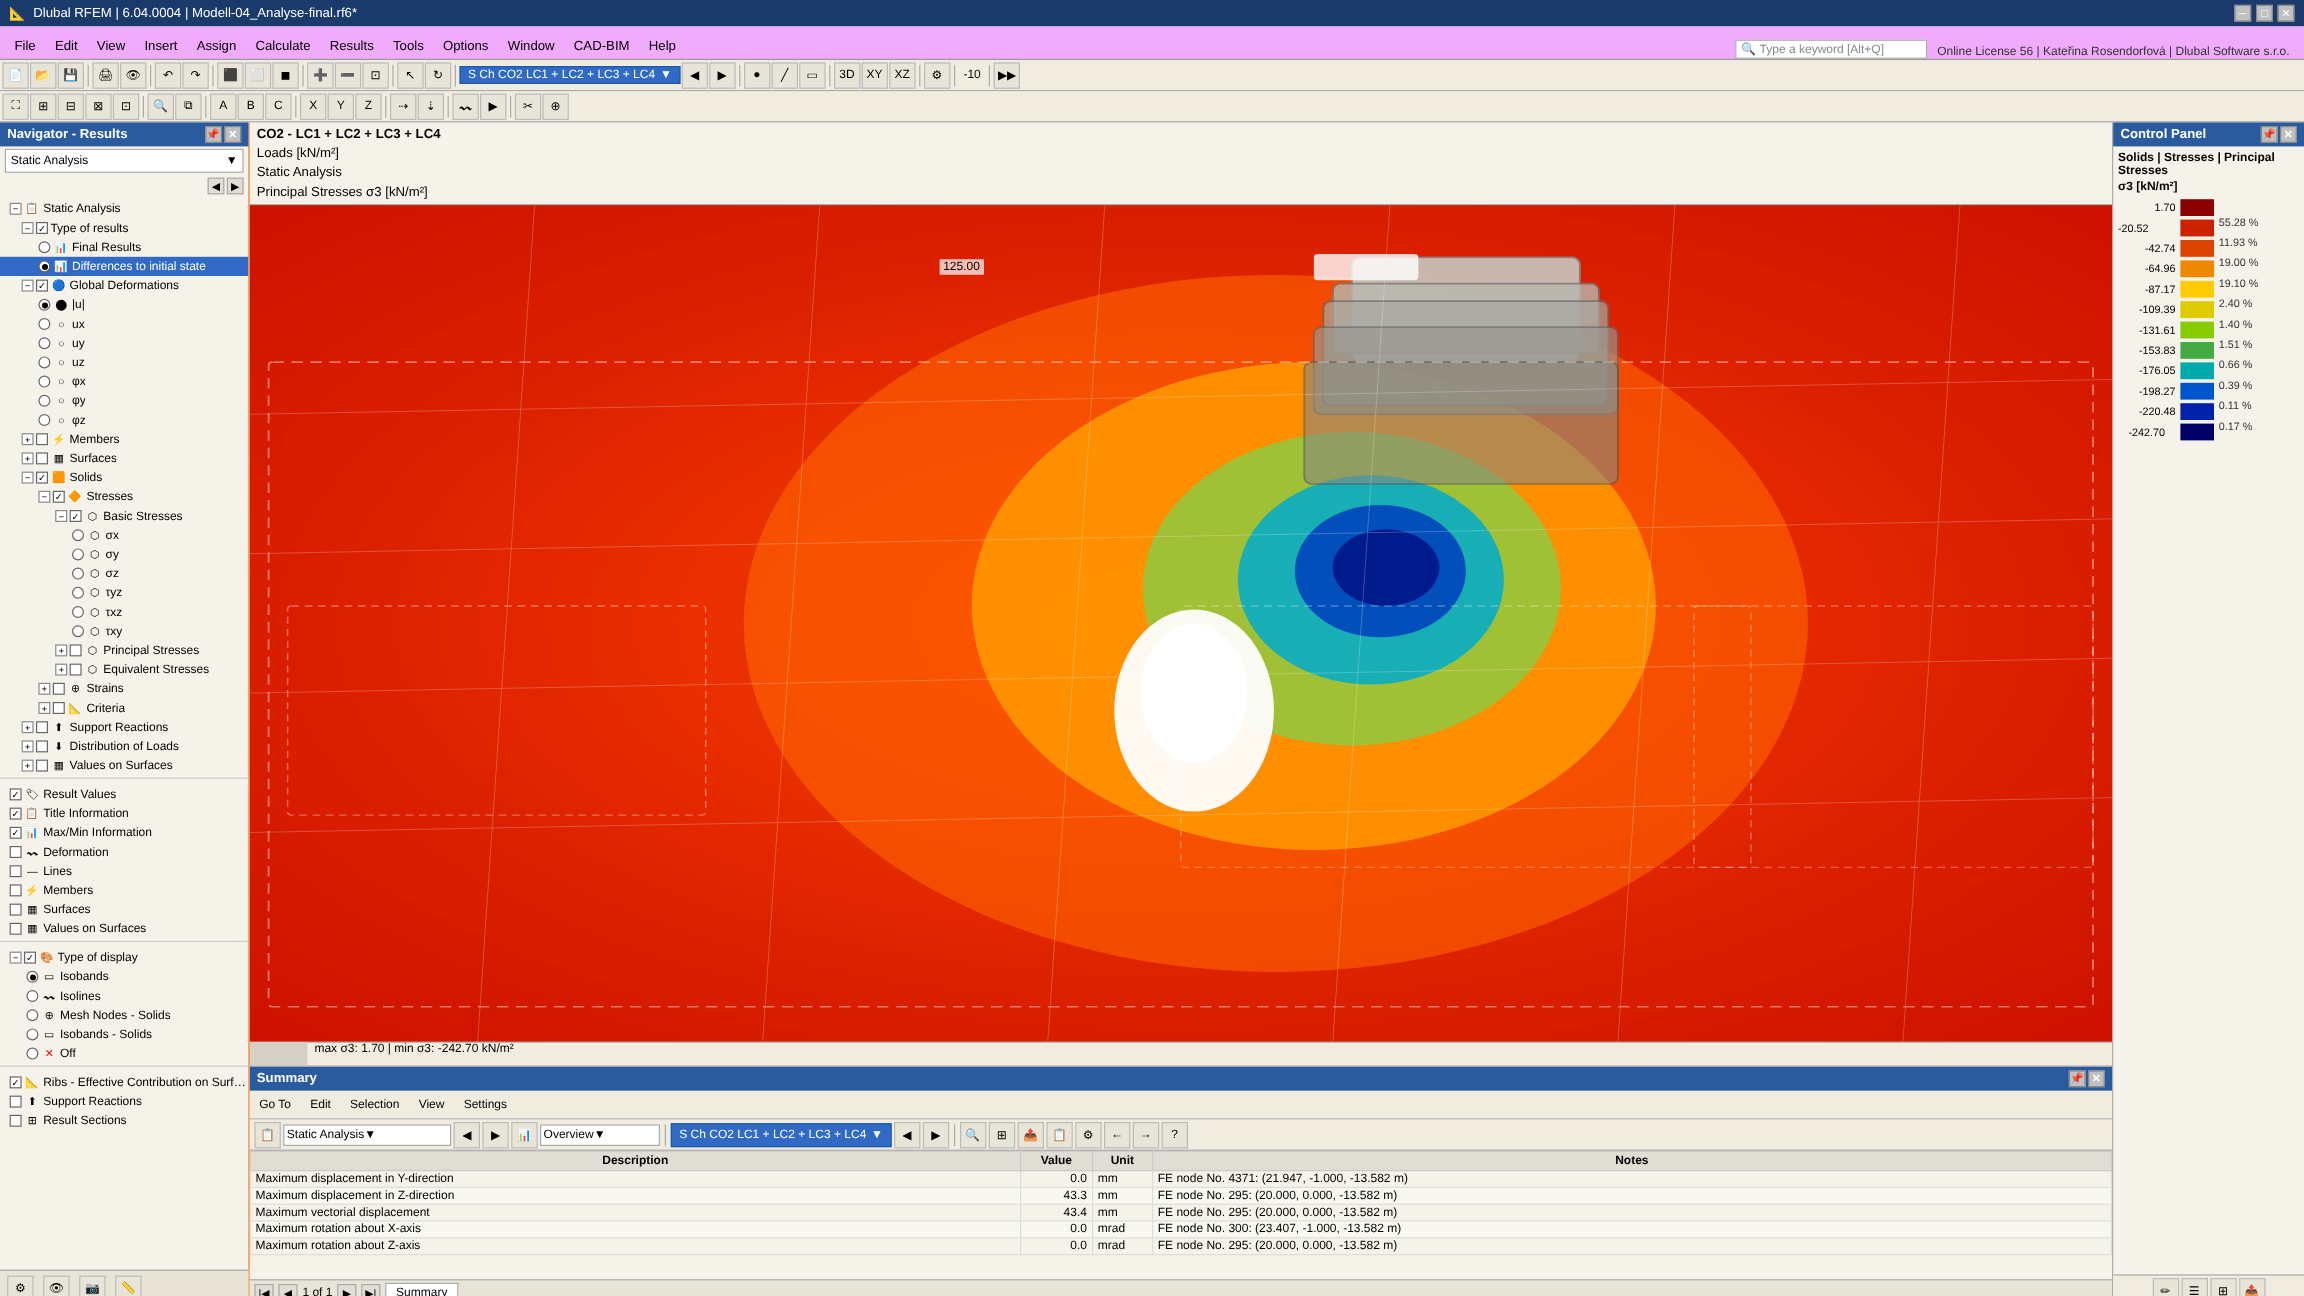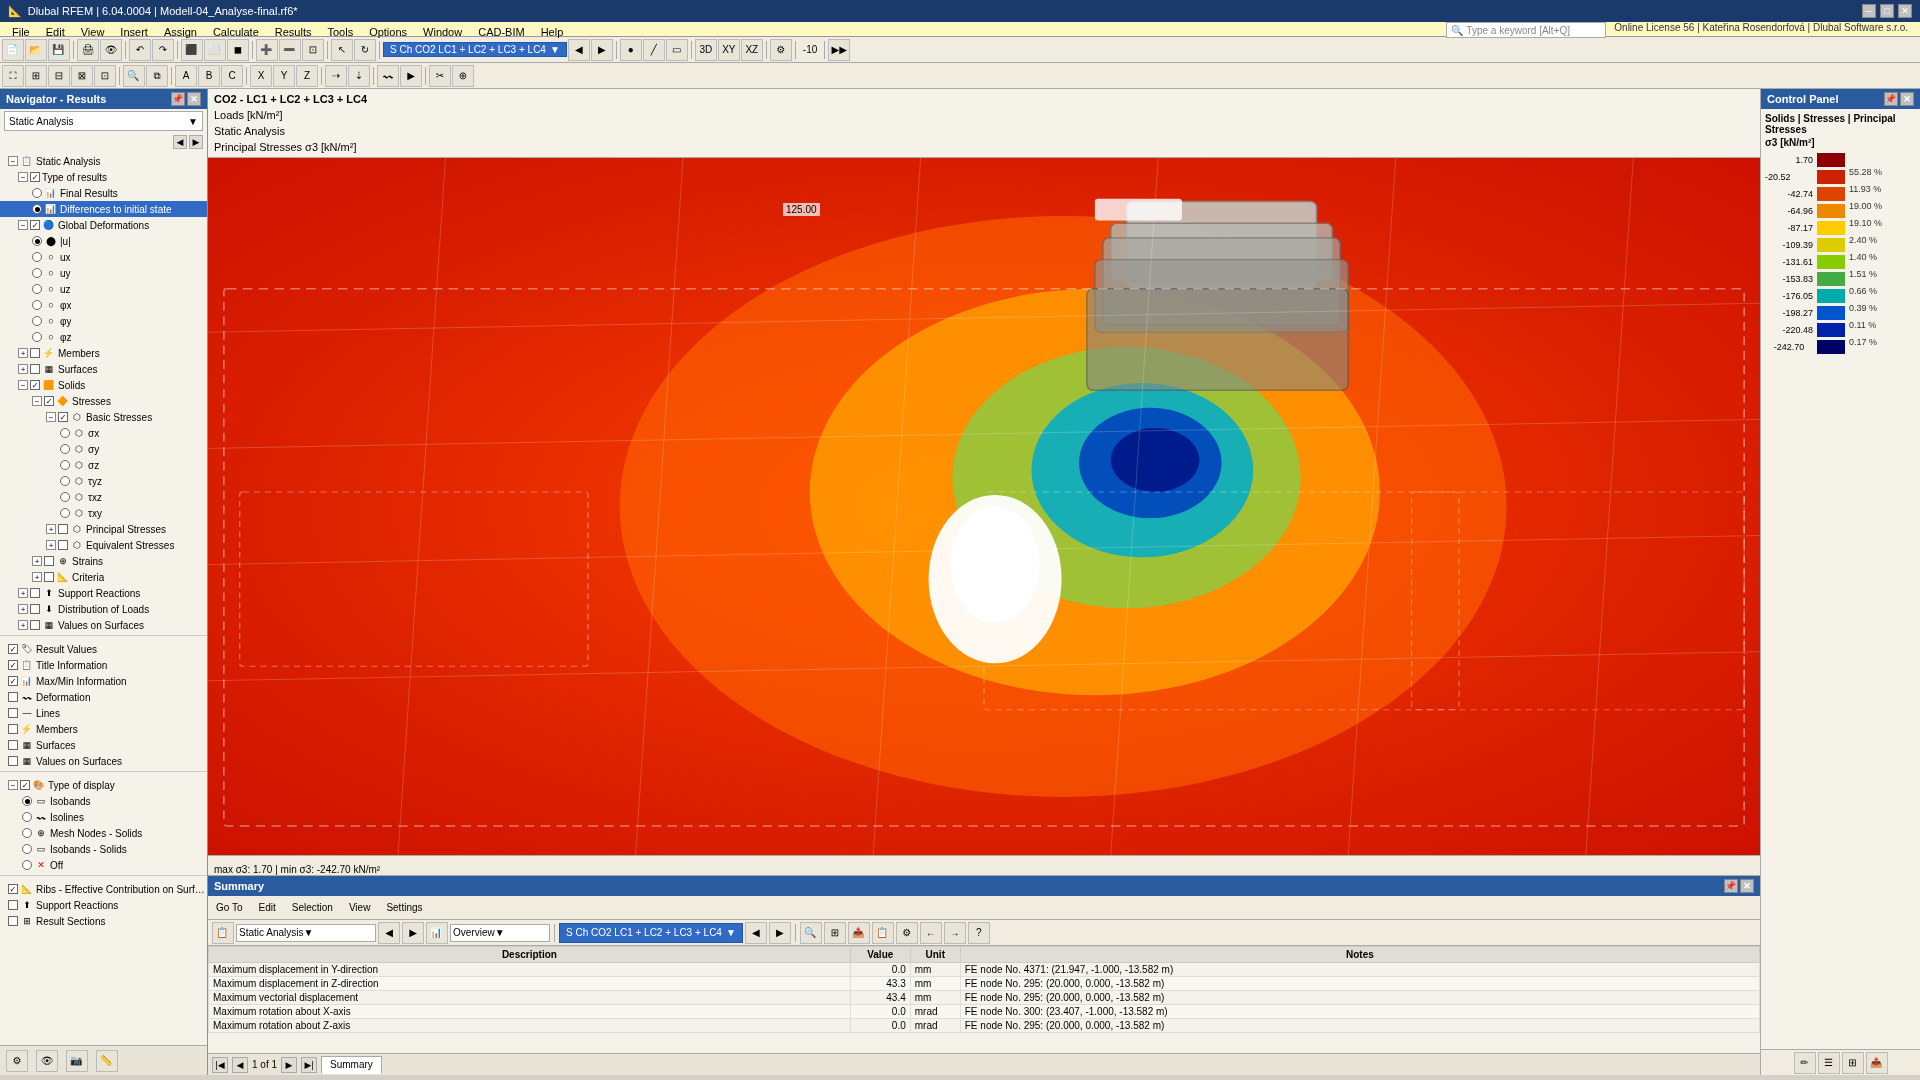--- a/index.html
+++ b/index.html
@@ -5,21 +5,21 @@
     * { margin: 0; padding: 0; box-sizing: border-box; }
     body { font-family: 'Segoe UI', Tahoma, sans-serif; font-size: 11px; background: #d4d0c8; color: #000; overflow: hidden; width: 1920px; height: 1080px; }
 
     
     .title-bar { background: #1a3a6b; color: white; height: 22px; display: flex; align-items: center; padding: 0 8px; font-size: 11px; justify-content: space-between; }
     .title-bar-left { display: flex; align-items: center; gap: 6px; }
     .title-bar-right { display: flex; gap: 4px; }
     .win-btn { width: 14px; height: 14px; background: #c0c0c0; border: 1px solid #888; font-size: 9px; display: flex; align-items: center; justify-content: center; cursor: pointer; }
 
     
-    .menu-bar { background: #fef9c3; height: 15px; display: flex; align-items: flex-start; padding: 0 4px; border-bottom: 1px solid #999; }
+    .menu-bar { background: #f0abfc; height: 28px; display: flex; align-items: flex-end; padding: 0 4px; border-bottom: 1px solid #999; }
     .menu-item { padding: 0 8px; height: 20px; display: flex; align-items: center; cursor: pointer; font-size: 11px; }
 
     
     .toolbar { background: #f0ece0; height: 26px; display: flex; align-items: center; padding: 0 2px; border-bottom: 1px solid #aaa; gap: 1px; flex-wrap: nowrap; }
     .tb-btn { width: 22px; height: 22px; background: #e8e4d8; border: 1px solid #bbb; display: flex; align-items: center; justify-content: center; cursor: pointer; font-size: 10px; }
     .tb-sep { width: 1px; height: 18px; background: #aaa; margin: 0 2px; }
 
     
     .main-layout { display: flex; height: calc(1080px - 22px - 20px - 26px - 26px); }
 
@@ -42,21 +42,21 @@
     .tree-icon { width: 14px; height: 14px; margin-right: 2px; display: inline-flex; align-items: center; justify-content: center; font-size: 9px; flex-shrink: 0; }
     .radio-icon { width: 10px; height: 10px; border-radius: 50%; border: 1px solid #666; background: white; margin-right: 2px; display: inline-flex; align-items: center; justify-content: center; flex-shrink: 0; }
     .radio-dot { width: 5px; height: 5px; border-radius: 50%; background: #000; }
     .check-icon { width: 10px; height: 10px; border: 1px solid #666; background: white; margin-right: 2px; display: inline-flex; align-items: center; justify-content: center; font-size: 8px; flex-shrink: 0; }
     .tree-label { font-size: 10px; white-space: nowrap; overflow: hidden; text-overflow: ellipsis; }
 
     
     .viewport-area { flex: 1; display: flex; flex-direction: column; overflow: hidden; }
     .viewport-header { background: #f5f2ea; border-bottom: 1px solid #aaa; padding: 2px 6px; font-size: 11px; line-height: 16px; }
     .viewport-canvas { flex: 1; position: relative; overflow: hidden; background: #cc2200; }
-    .viewport-status { height: 20px; background: #f0ece0; border-top: 1px solid #aaa; display: flex; align-items: flex-end; padding: 0 6px; font-size: 10px; }
+    .viewport-status { height: 20px; background: #f0ece0; border-top: 1px solid #aaa; display: flex; align-items: flex-start; padding: 0 6px; font-size: 10px; margin-left: 48px; }
 
     
     .summary-panel { height: 200px; background: #f5f2ea; border-top: 1px solid #aaa; display: flex; flex-direction: column; }
     .summary-header { background: #2a5b9e; color: white; height: 20px; display: flex; align-items: center; padding: 0 6px; font-size: 11px; font-weight: bold; justify-content: space-between; }
     .summary-toolbar { background: #f0ece0; height: 24px; display: flex; align-items: center; padding: 0 4px; border-bottom: 1px solid #aaa; gap: 8px; }
     .summary-tb-item { height: 20px; display: flex; align-items: center; padding: 0 4px; font-size: 10px; cursor: pointer; }
     .summary-toolbar2 { background: #f0ece0; height: 26px; display: flex; align-items: center; padding: 0 4px; border-bottom: 1px solid #aaa; gap: 2px; }
     .summary-combo { height: 18px; background: white; border: 1px solid #aaa; padding: 0 2px; font-size: 10px; display: flex; align-items: center; cursor: pointer; }
     .summary-body { flex: 1; overflow-y: auto; }
     .sum-table { width: 100%; border-collapse: collapse; font-size: 10px; }

